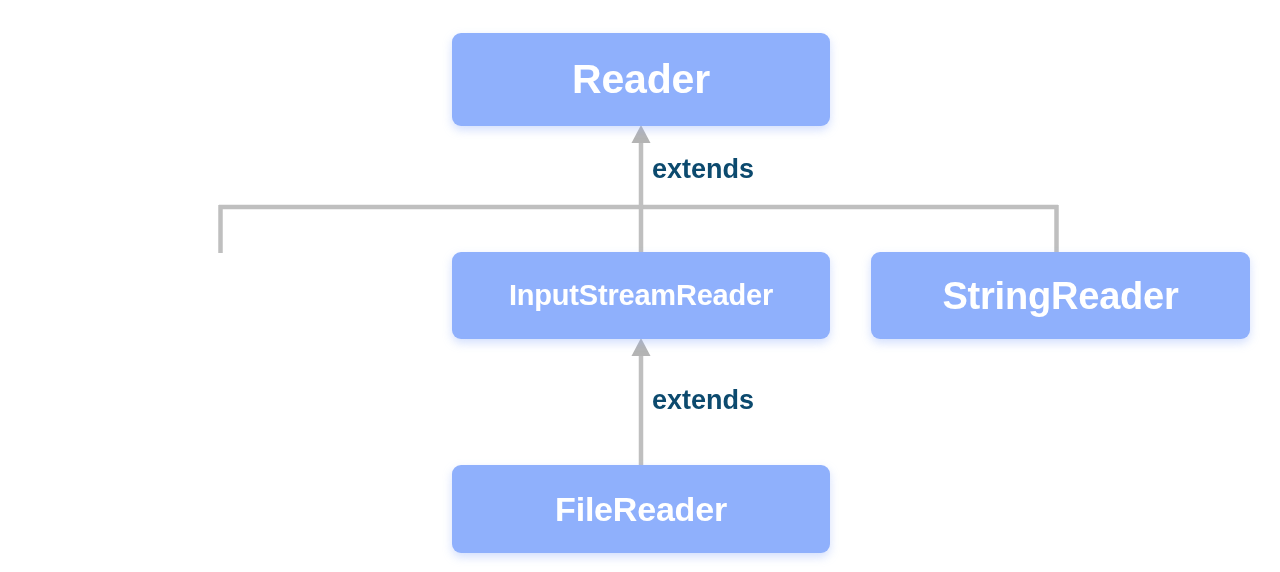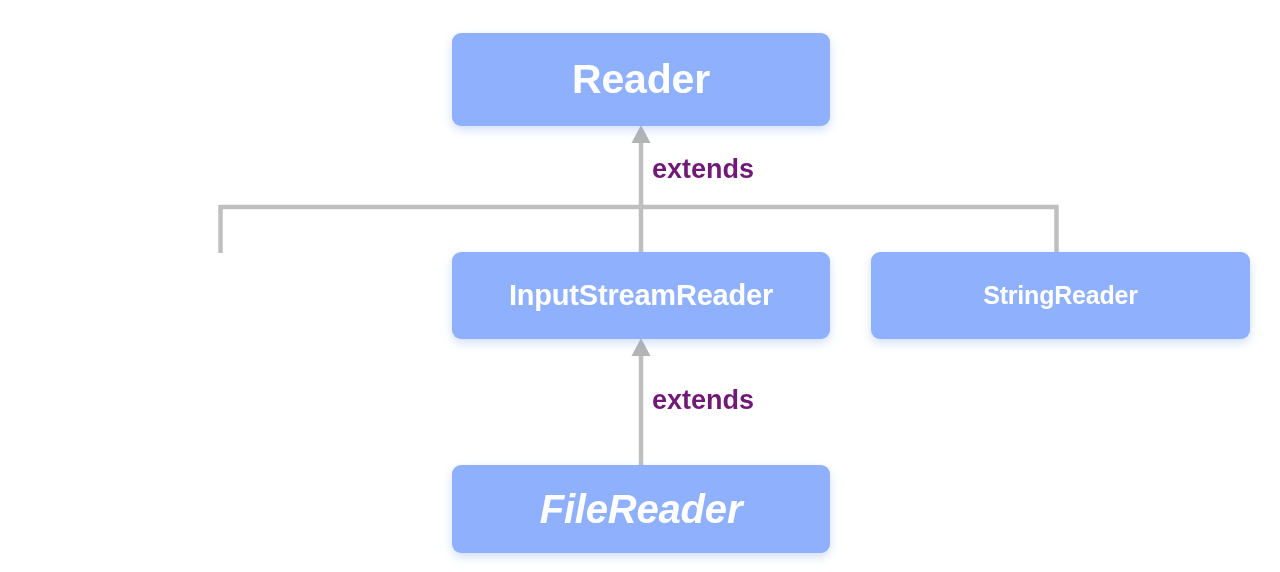--- a/index.html
+++ b/index.html
@@ -64,35 +64,34 @@
     top: 252px;
     width: 378px;
     height: 87px;
     font-size: 29px;
   }
   #node-stringreader {
     left: 871px;
     top: 252px;
     width: 379px;
     height: 87px;
-    font-size: 25px;
+    font-size: 38px;
   }
   #node-filereader {
     left: 452px;
     top: 465px;
     width: 378px;
     height: 88px;
-    font-size: 40px;
-    font-style: italic;
+    font-size: 34px;
   }
   .edge-label {
     position: absolute;
     font-size: 27px;
     font-weight: bold;
-    color: #701a75;
+    color: #0c4a6e;
     white-space: nowrap;
     line-height: 1;
     z-index: 3;
     text-align: center;
   }
   #edge-label-top {
     left: 652px;
     top: 156px;
   }
   #edge-label-bottom {

